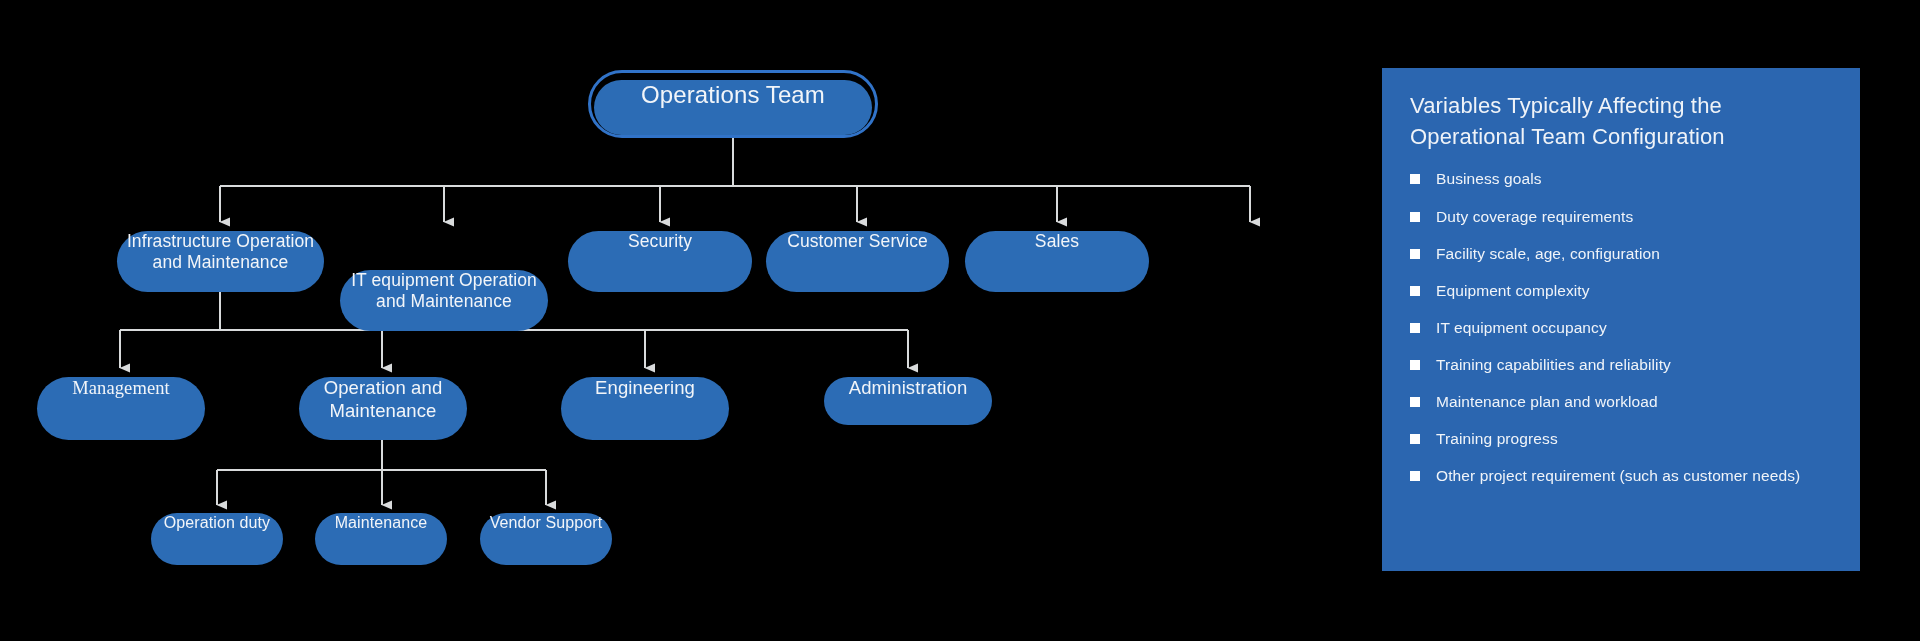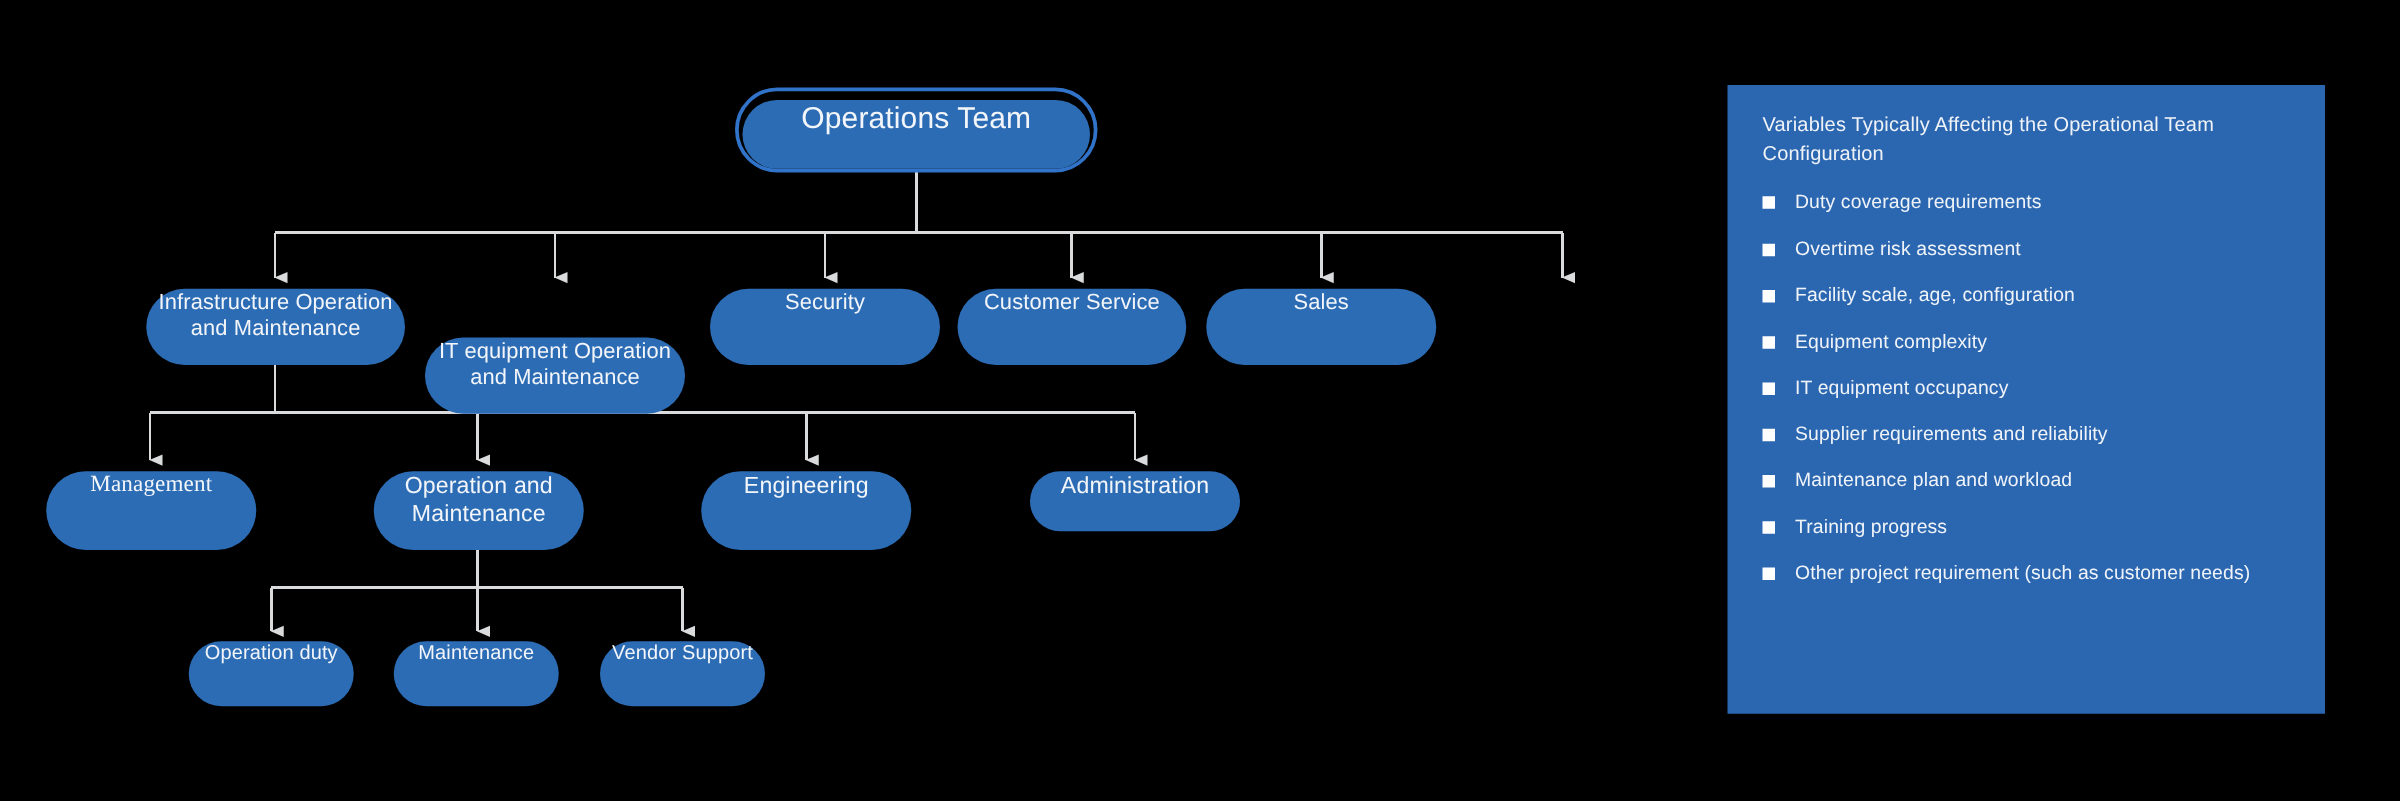--- a/index.html
+++ b/index.html
@@ -82,21 +82,21 @@
     left: 1382px;
     top: 68px;
     width: 478px;
     height: 503px;
     background: #2B66B0;
     box-sizing: border-box;
     padding: 22px 26px 0 28px;
   }
   #panel-title {
     color: #EFF3F8;
-    font-size: 16px;
+    font-size: 22px;
     line-height: 1.42;
     margin: 0 0 18px 0;
     font-weight: normal;
     letter-spacing: 0.15px;
     max-width: 420px;
   }
   .panel-list {
     list-style: none;
     margin: 0;
     padding: 0;
@@ -217,41 +217,41 @@
 
   <div class="node node-l3" style="left:480px; top:513px; width:132px; height:52px;">
     <span>Vendor Support</span>
   </div>
 
   <div id="side-panel">
     <div id="panel-title">Variables Typically Affecting the Operational Team Configuration</div>
     <ul class="panel-list">
       <li class="panel-item">
         <span class="bullet-square"></span>
+        <span class="panel-item-label">Business goals</span>
+      </li>
+      <li class="panel-item">
+        <span class="bullet-square"></span>
         <span class="panel-item-label">Duty coverage requirements</span>
       </li>
       <li class="panel-item">
         <span class="bullet-square"></span>
-        <span class="panel-item-label">Overtime risk assessment</span>
-      </li>
-      <li class="panel-item">
-        <span class="bullet-square"></span>
         <span class="panel-item-label">Facility scale, age, configuration</span>
       </li>
       <li class="panel-item">
         <span class="bullet-square"></span>
         <span class="panel-item-label">Equipment complexity</span>
       </li>
       <li class="panel-item">
         <span class="bullet-square"></span>
         <span class="panel-item-label">IT equipment occupancy</span>
       </li>
       <li class="panel-item">
         <span class="bullet-square"></span>
-        <span class="panel-item-label">Supplier requirements and reliability</span>
+        <span class="panel-item-label">Training capabilities and reliability</span>
       </li>
       <li class="panel-item">
         <span class="bullet-square"></span>
         <span class="panel-item-label">Maintenance plan and workload</span>
       </li>
       <li class="panel-item">
         <span class="bullet-square"></span>
         <span class="panel-item-label">Training progress</span>
       </li>
       <li class="panel-item">

